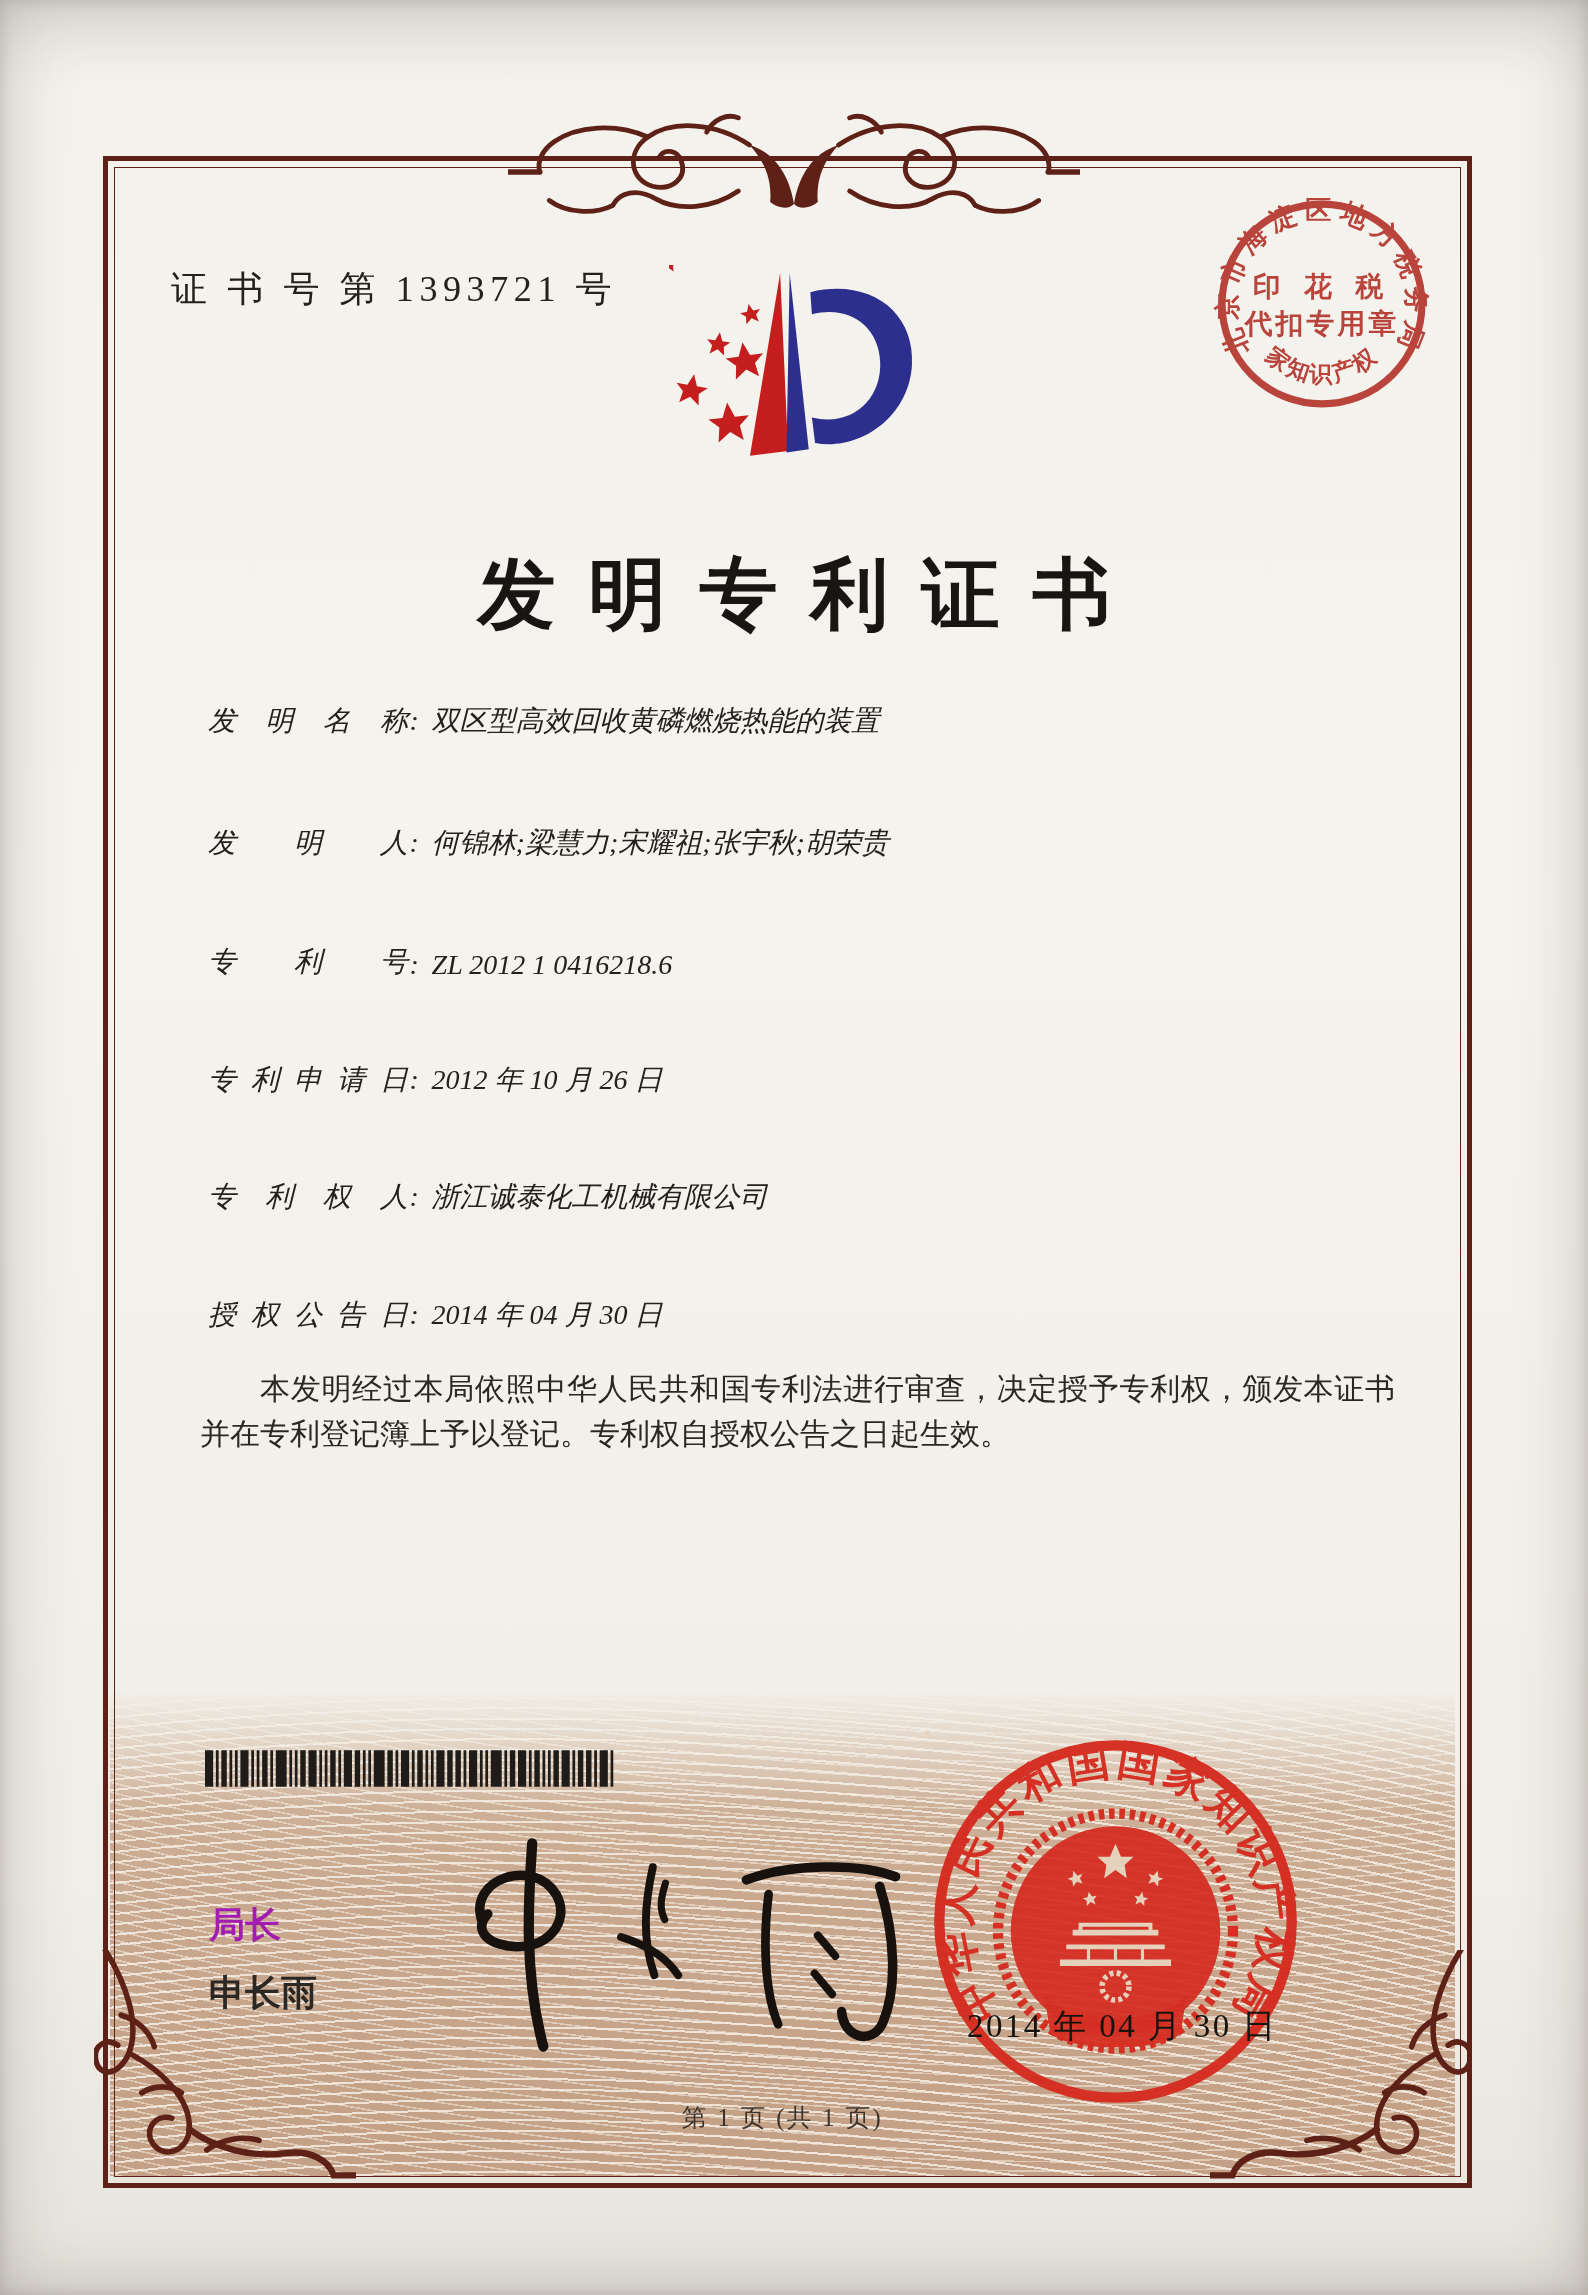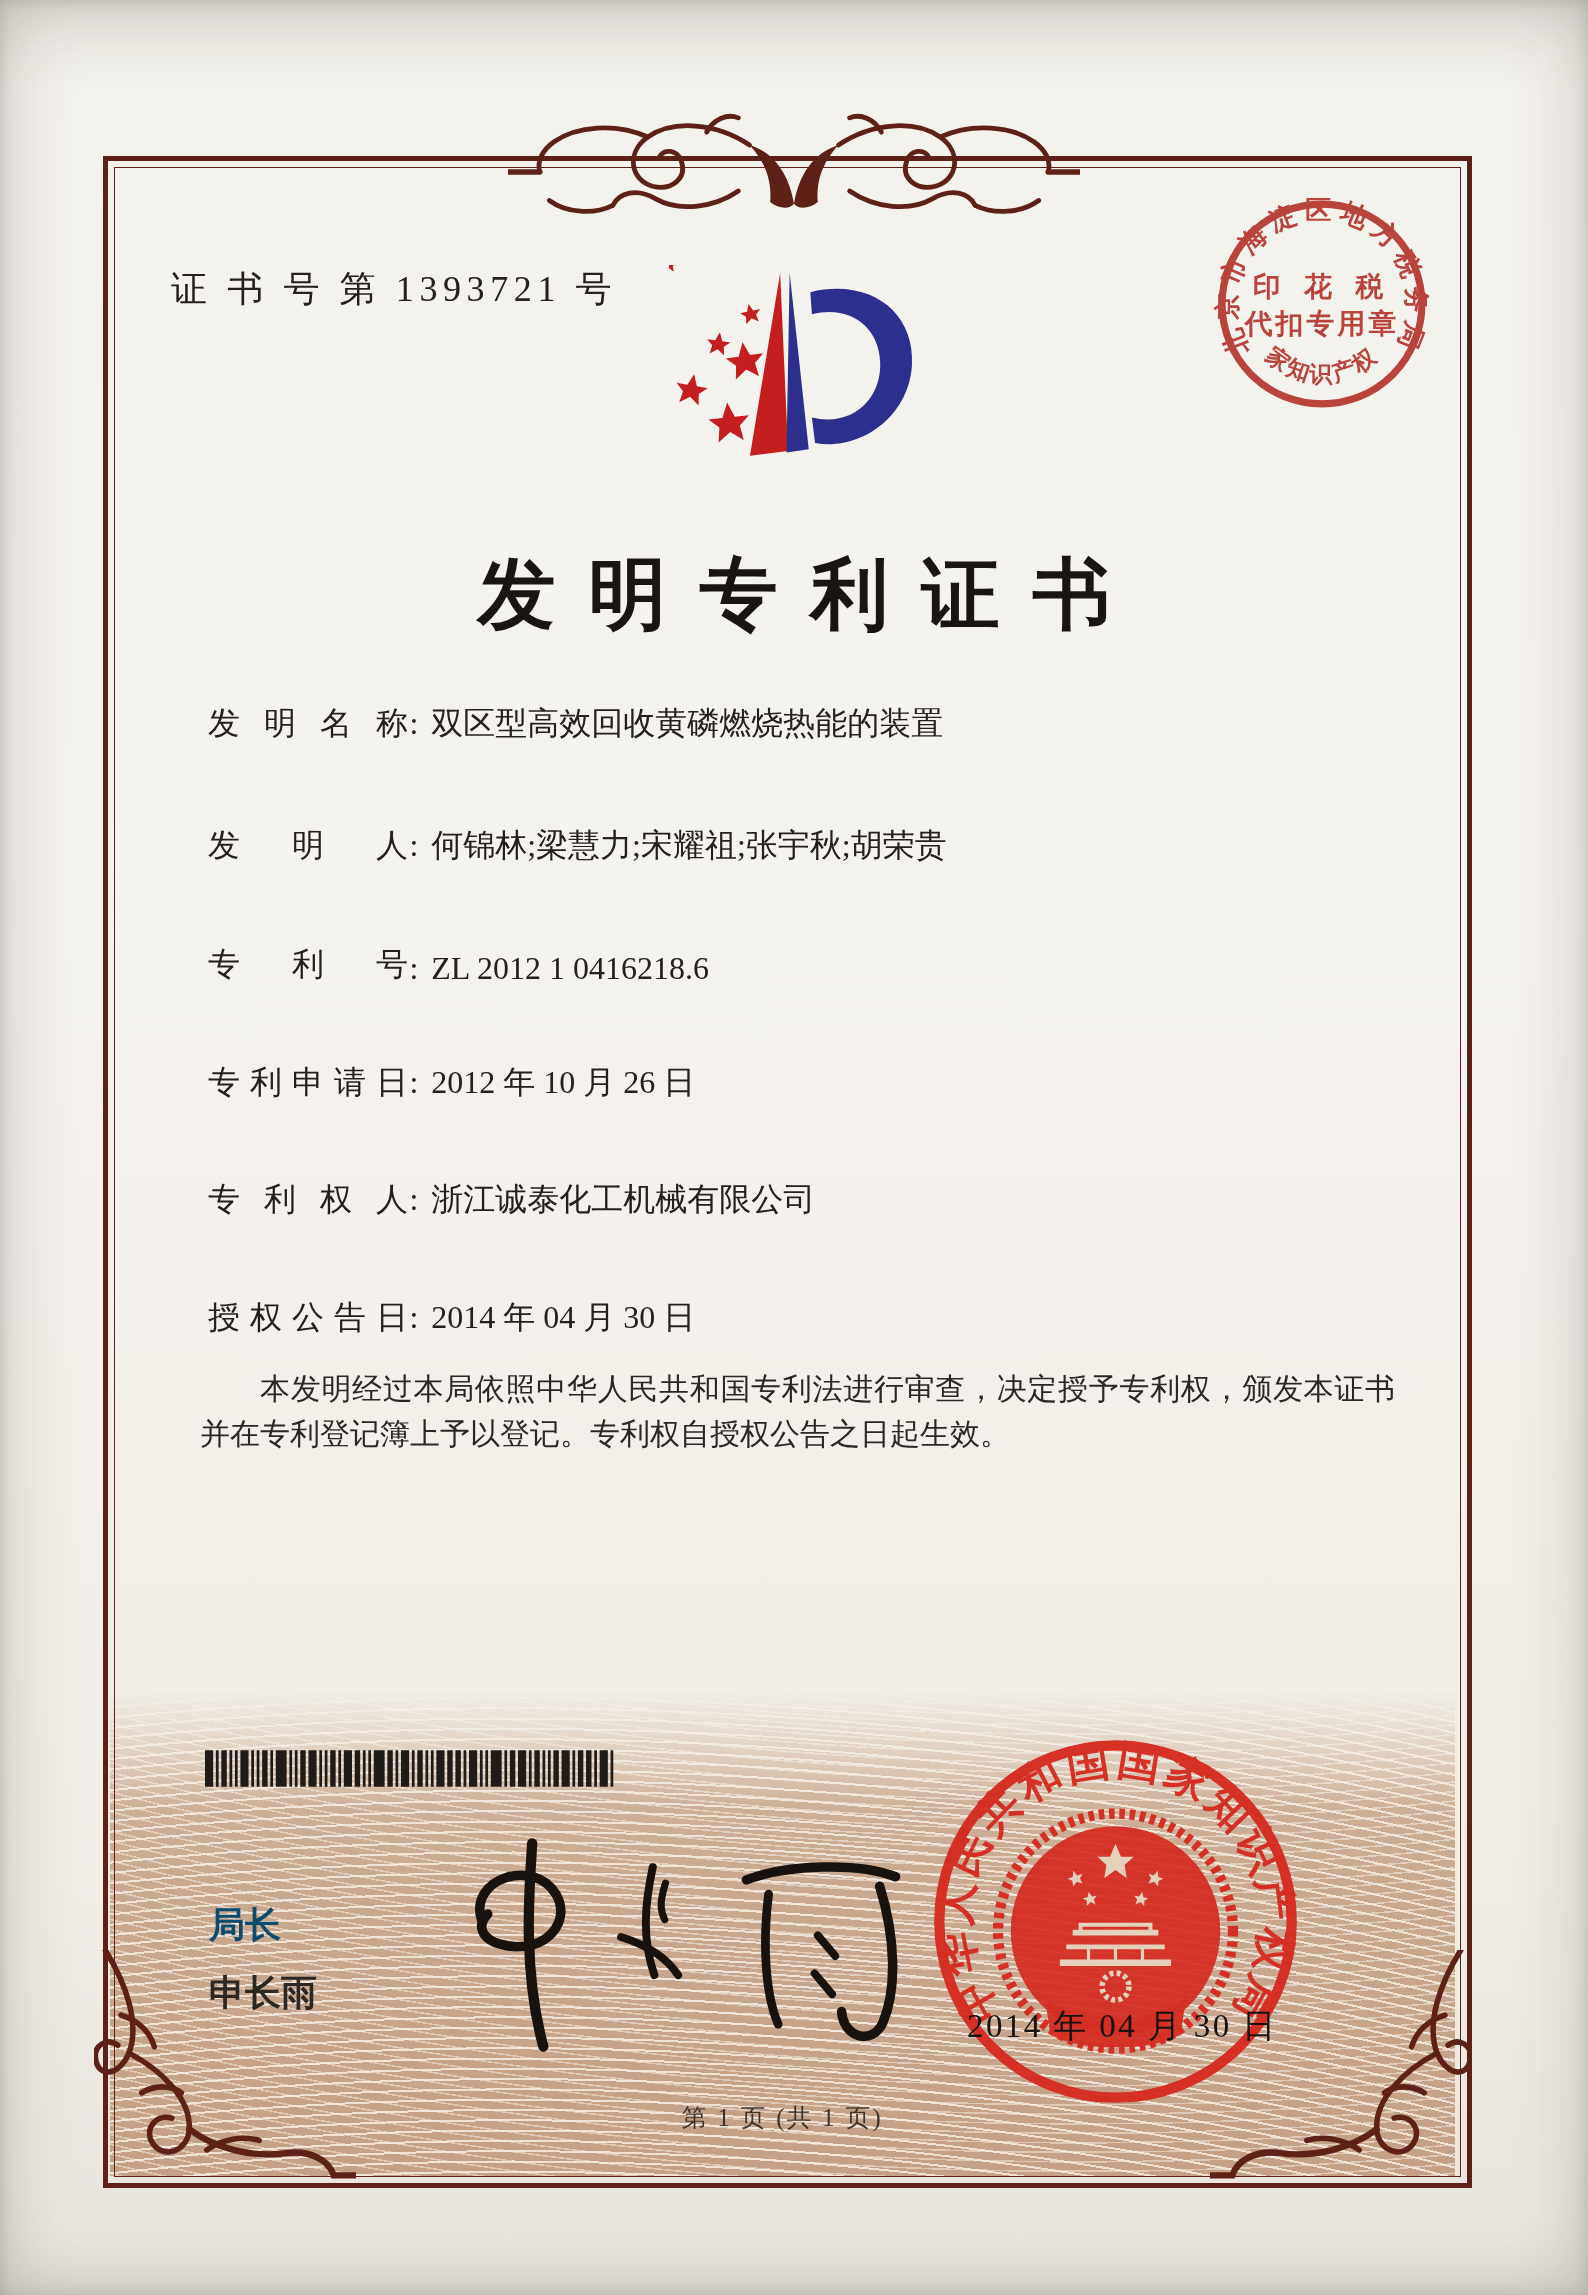--- a/index.html
+++ b/index.html
@@ -22,32 +22,32 @@
       repeating-radial-gradient(circle at 72% -3652px, rgba(244,234,222,.55) 0 1.6px, rgba(190,156,128,.25) 1.6px 9.5px),
       linear-gradient(180deg,#d9c2ad 0%,#cbac93 45%,#c5a289 100%);
     -webkit-mask-image:linear-gradient(180deg,transparent 0,#000 119px);
     mask-image:linear-gradient(180deg,transparent 0,#000 119px);
   }
   
   .cert-no{position:absolute;left:171px;top:265px;font-size:36px;letter-spacing:5.6px;color:#23201d;z-index:10;}
   .logo{position:absolute;left:669px;top:265px;z-index:10;}
   .title{position:absolute;left:0;top:499px;width:1588px;text-align:center;
     font-size:78px;font-weight:bold;letter-spacing:33px;text-indent:33px;color:#181512;z-index:10;margin-top:44px;}
-  .frow{position:absolute;left:208px;font-size:32px;white-space:nowrap;color:#23201d;z-index:10;}
+  .frow{position:absolute;left:208px;font-size:28px;white-space:nowrap;color:#23201d;z-index:10;font-style:italic;}
   .frow .fl{display:inline-block;width:200px;text-align:justify;text-align-last:justify;vertical-align:bottom;}
   .frow .fc{display:inline-block;margin:0 12.7px 0 1.6px;}
   .r1{top:702px}.r2{top:824px}.r3{top:943px}.r4{top:1061px}.r5{top:1178px}.r6{top:1296px}
   
   .paras{position:absolute;left:184px;top:1350px;width:1227px;z-index:10;
     font-size:30px;line-height:45px;text-align:justify;color:#2a2724;}
   .paras p{margin:16px;text-indent:60px;}
   
   .barcode{position:absolute;left:205px;top:1750px;z-index:10;}
   .officer-title{position:absolute;left:209px;top:1901px;font-size:36px;font-weight:bold;
-    font-family:"Liberation Sans",sans-serif;color:#0c4a6e;z-index:10;}
+    font-family:"Liberation Sans",sans-serif;color:#a21caf;z-index:10;}
   .officer-name{position:absolute;left:209px;top:1969px;font-size:36px;font-weight:bold;
     font-family:"Liberation Sans",sans-serif;color:#2b2723;z-index:10;}
   .signature{position:absolute;left:413px;top:1818px;z-index:11;}
   
   .tax-stamp{position:absolute;left:1207px;top:189px;z-index:9;opacity:.93;}
   .big-seal{position:absolute;left:925px;top:1731px;z-index:8;opacity:.95;}
   .seal-date{position:absolute;left:967px;top:2004px;font-size:33px;letter-spacing:2.4px;
     color:#15130f;z-index:12;white-space:nowrap;}
   .footer{position:absolute;left:103px;top:2101px;width:1359px;text-align:center;
     font-size:24.6px;color:#3b332b;letter-spacing:2.4px;z-index:10;}

